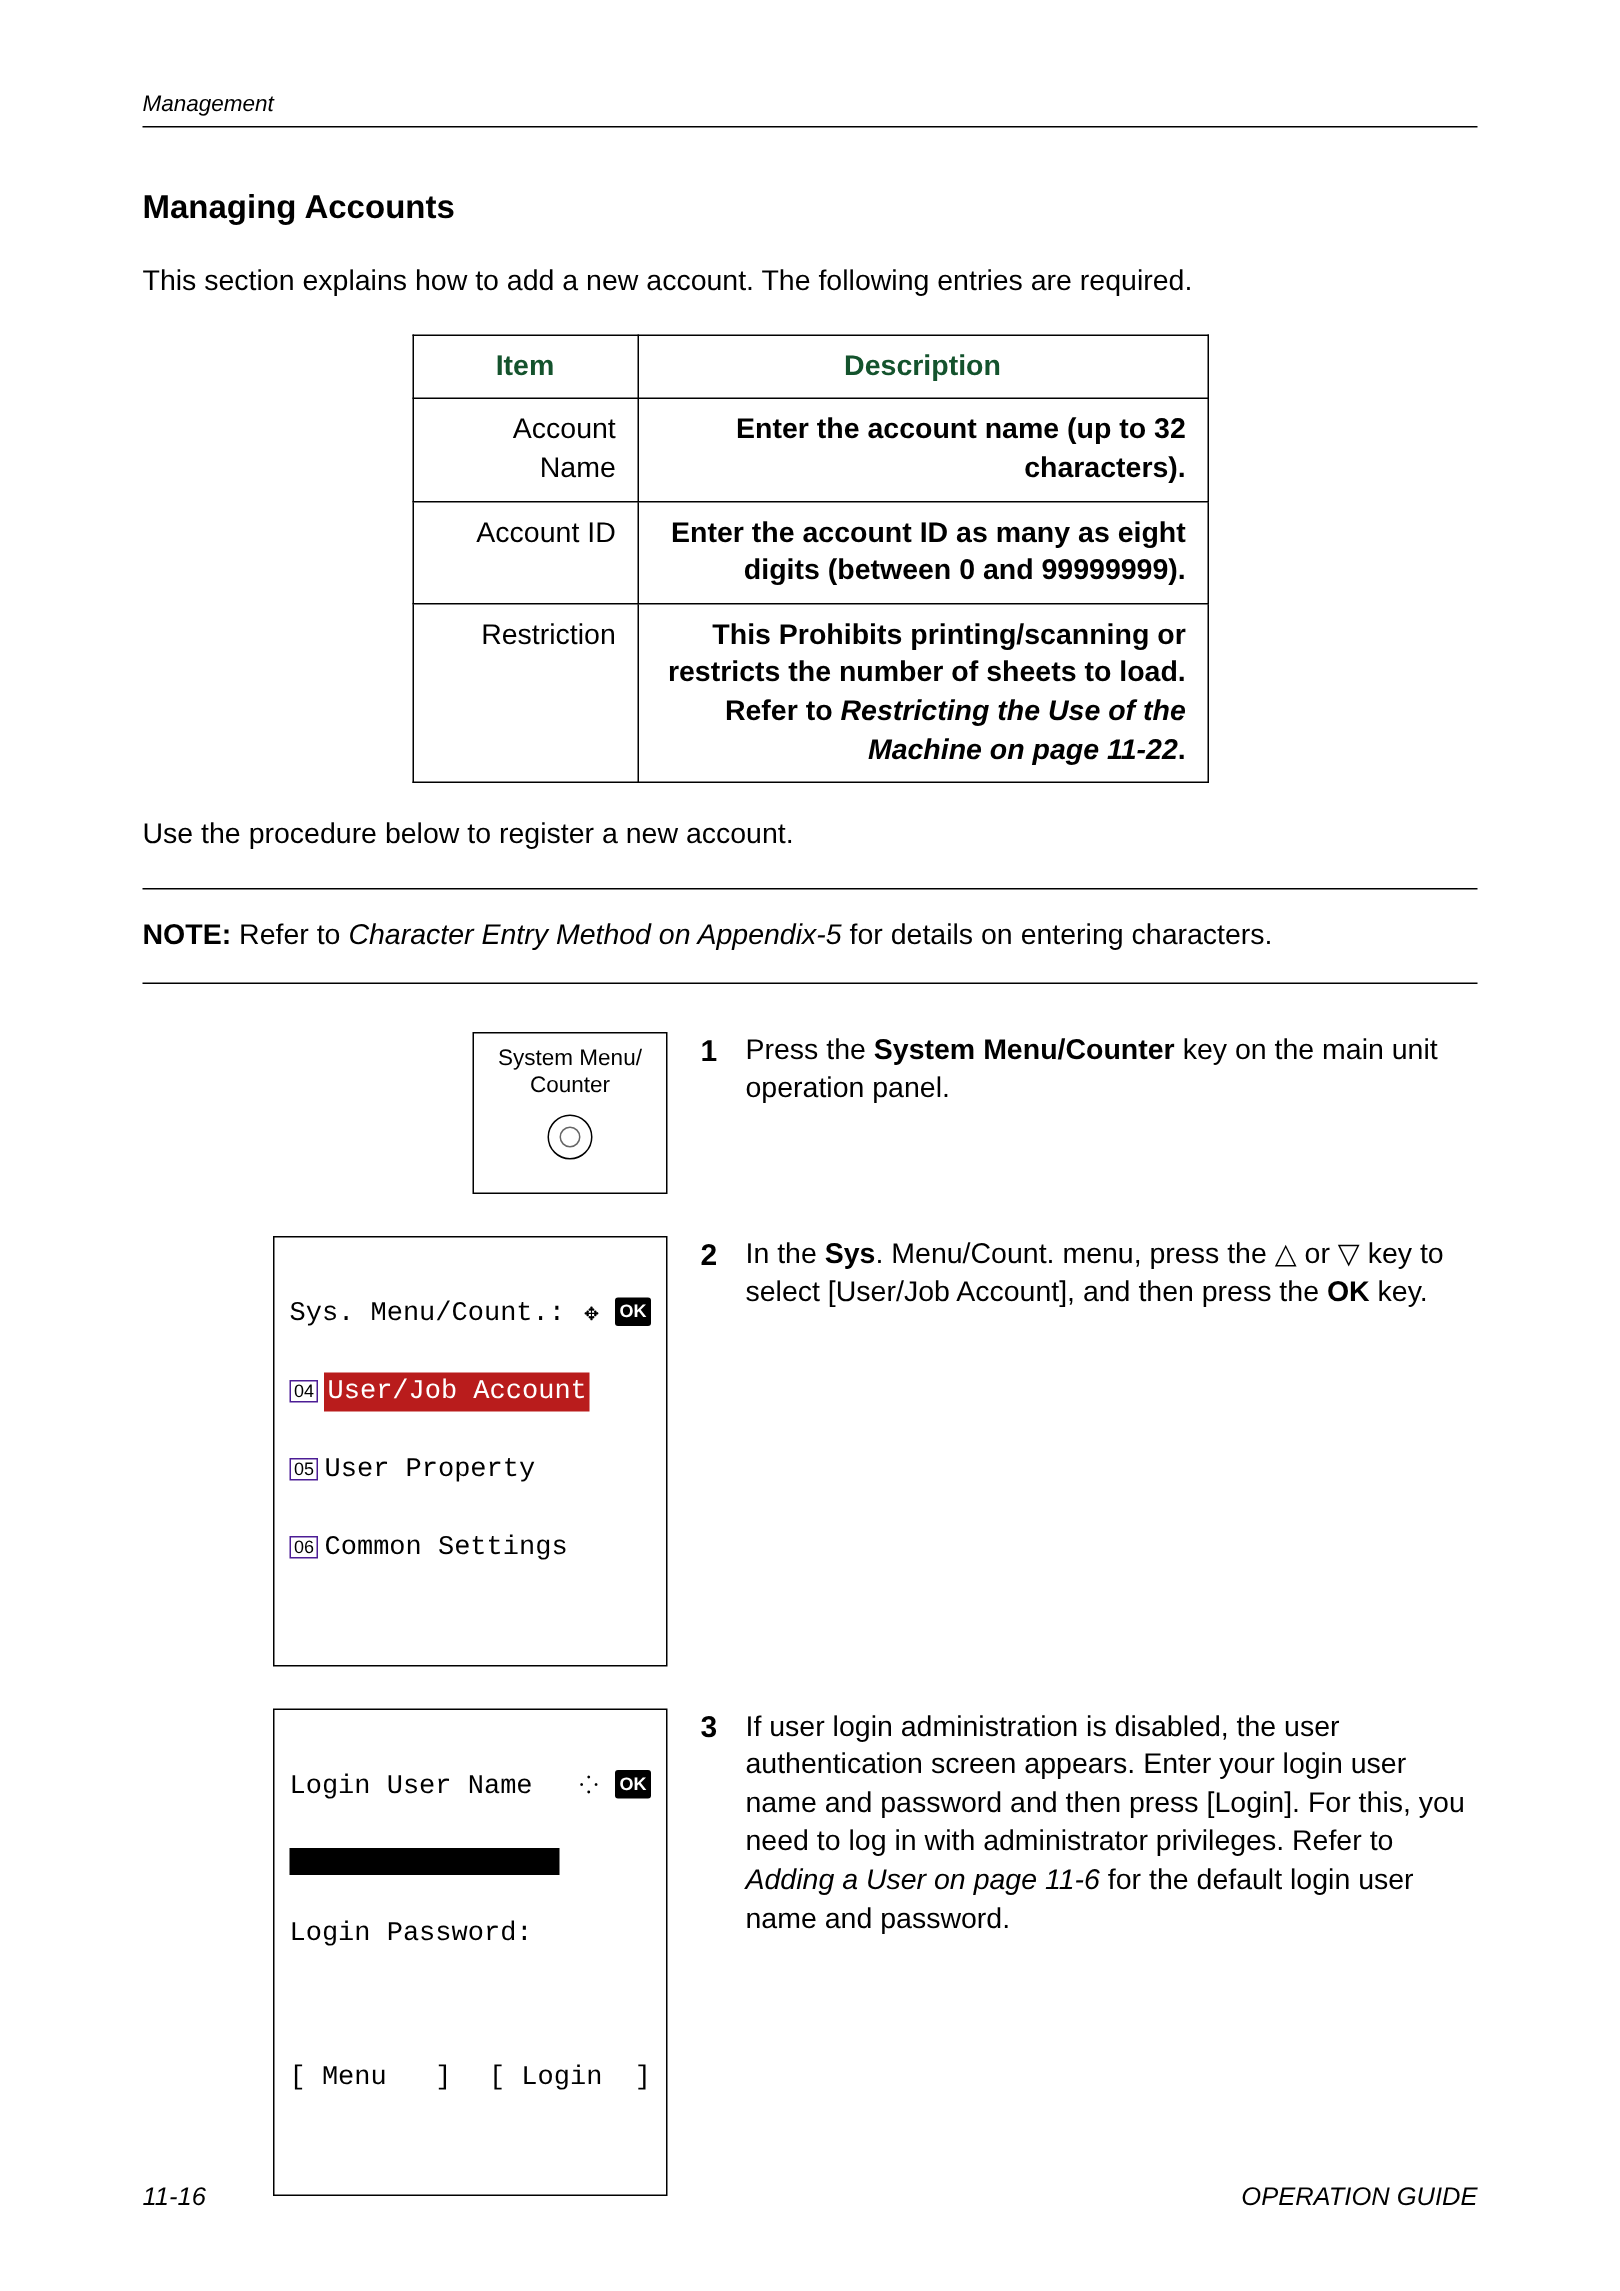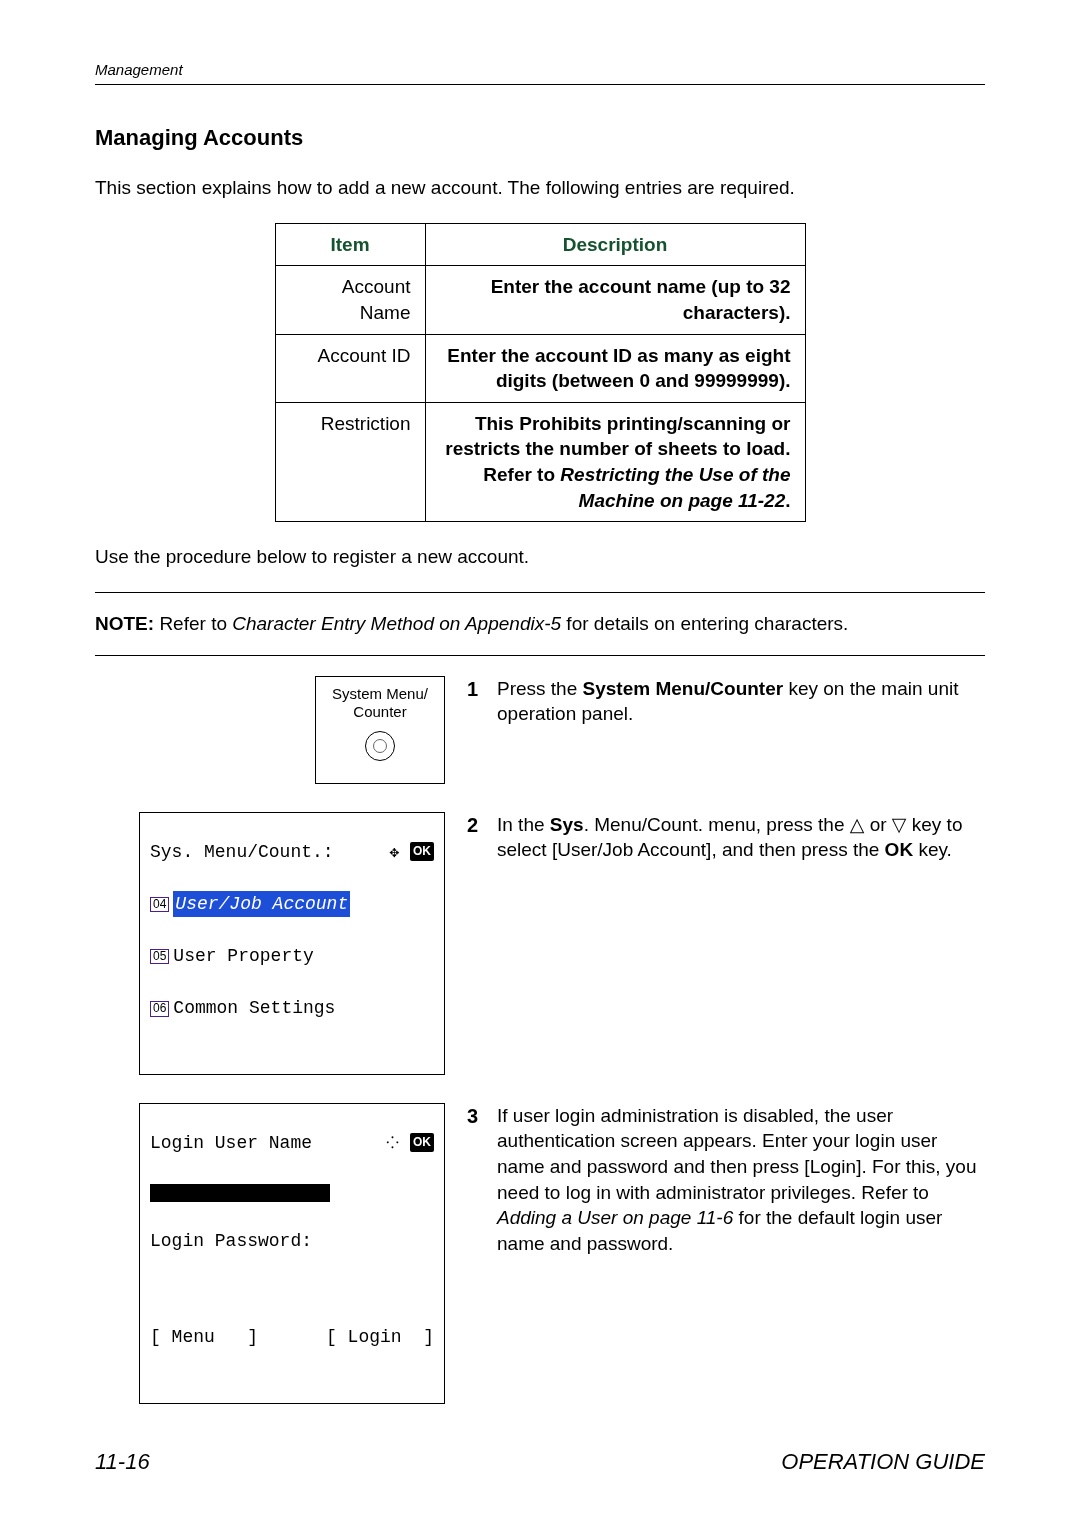--- a/index.html
+++ b/index.html
@@ -52,21 +52,21 @@
     font-weight: bold;
     text-align: center;
   }
   table.items td:first-child { width: 150px; }
   table.items td:last-child { width: 380px; font-weight: bold; }
   .proc-intro { margin-bottom: 22px; }
   .note-block { margin: 18px 0; }
   .note-label { font-weight: bold; }
   .ref-italic { font-style: italic; }
 
-  .steps-area { margin-top: 20px; }
+  .steps-area { margin-top: 32px; }
   .step-row {
     display: flex;
     align-items: flex-start;
     margin-bottom: 28px;
     gap: 22px;
   }
   .left-col { width: 350px; flex: 0 0 350px; display:flex; justify-content:flex-end; }
   .right-col { flex: 1; display: flex; gap: 12px; }
   .step-num { font-weight: bold; font-size: 20px; width: 18px; flex:0 0 18px; }
   .step-text { flex: 1; font-size: 19px; }
@@ -96,34 +96,33 @@
     left: 50%; top: 50%;
     width: 12px; height: 12px;
     border: 1px solid #666;
     border-radius: 50%;
     transform: translate(-50%,-50%);
   }
 
   
   .lcd {
     border: 1.5px solid #000;
-    width: 306px;
+    width: 263px;
     font-family: "Courier New", monospace;
     font-size: 18px;
-    padding: 0 10px;
+    padding: 12px 10px;
     line-height: 1.45;
     white-space: pre;
   }
   .lcd .title-line { display:flex; justify-content:space-between; align-items:center;}
   .lcd .hl {
-    background: #1d4ed8;
+    background: #b91c1c;
     color: #fff;
     display: inline-block;
     padding: 0 2px;
-    font-style: italic;
   }
   .badge {
     display: inline-block;
     border: 1px solid #4c1d95;
     font-size: 12px;
     padding: 0 2px;
     font-family: Arial, sans-serif;
     margin-right: 4px;
     vertical-align: 1px;
     line-height: 1.1;
@@ -151,21 +150,21 @@
   .tri { font-family: Arial, sans-serif; }
 
   .footer {
     position: absolute;
     bottom: 50px;
     left: 95px;
     right: 95px;
     display: flex;
     justify-content: space-between;
     font-style: italic;
-    font-size: 22px;
+    font-size: 17px;
   }
 </style>
 </head>
 <body>
 
 <div class="page">
   <div class="header-topic">Management</div>
   <hr class="rule">
 
   <div class="section-title">Managing Accounts</div>

